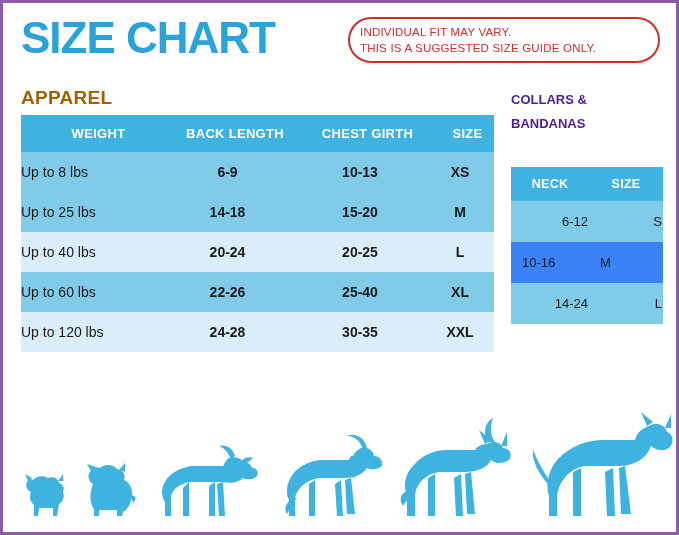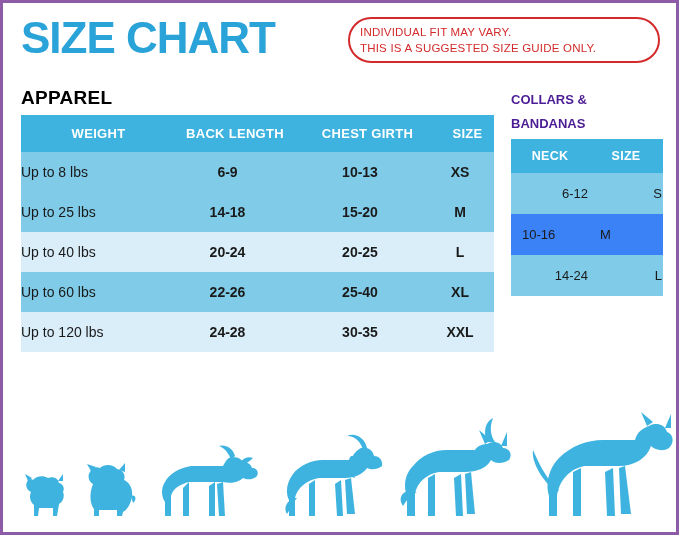--- a/index.html
+++ b/index.html
@@ -50,21 +50,21 @@
     letter-spacing: 0.2px;
   }
   .note-text div { white-space: nowrap; }
 
   .apparel-label {
     position: absolute;
     left: 18px;
     top: 84px;
     font-size: 19px;
     font-weight: bold;
-    color: #000000;
+    color: #a16207;
     letter-spacing: 0.3px;
   }
 
   table {
     border-collapse: collapse;
     table-layout: fixed;
   }
 
   
   .apparel-table {
@@ -103,21 +103,21 @@
     left: 508px;
     top: 85px;
     font-size: 13px;
     font-weight: bold;
     color: #4c1d95;
     line-height: 24px;
   }
   .collars-table {
     position: absolute;
     left: 508px;
-    top: 136px;
+    top: 164px;
     width: 152px;
   }
   .collars-table th {
     background: #3eb3e0;
     color: #ffffff;
     font-size: 12.5px;
     font-weight: bold;
     height: 32px;
     letter-spacing: 0.3px;
   }

